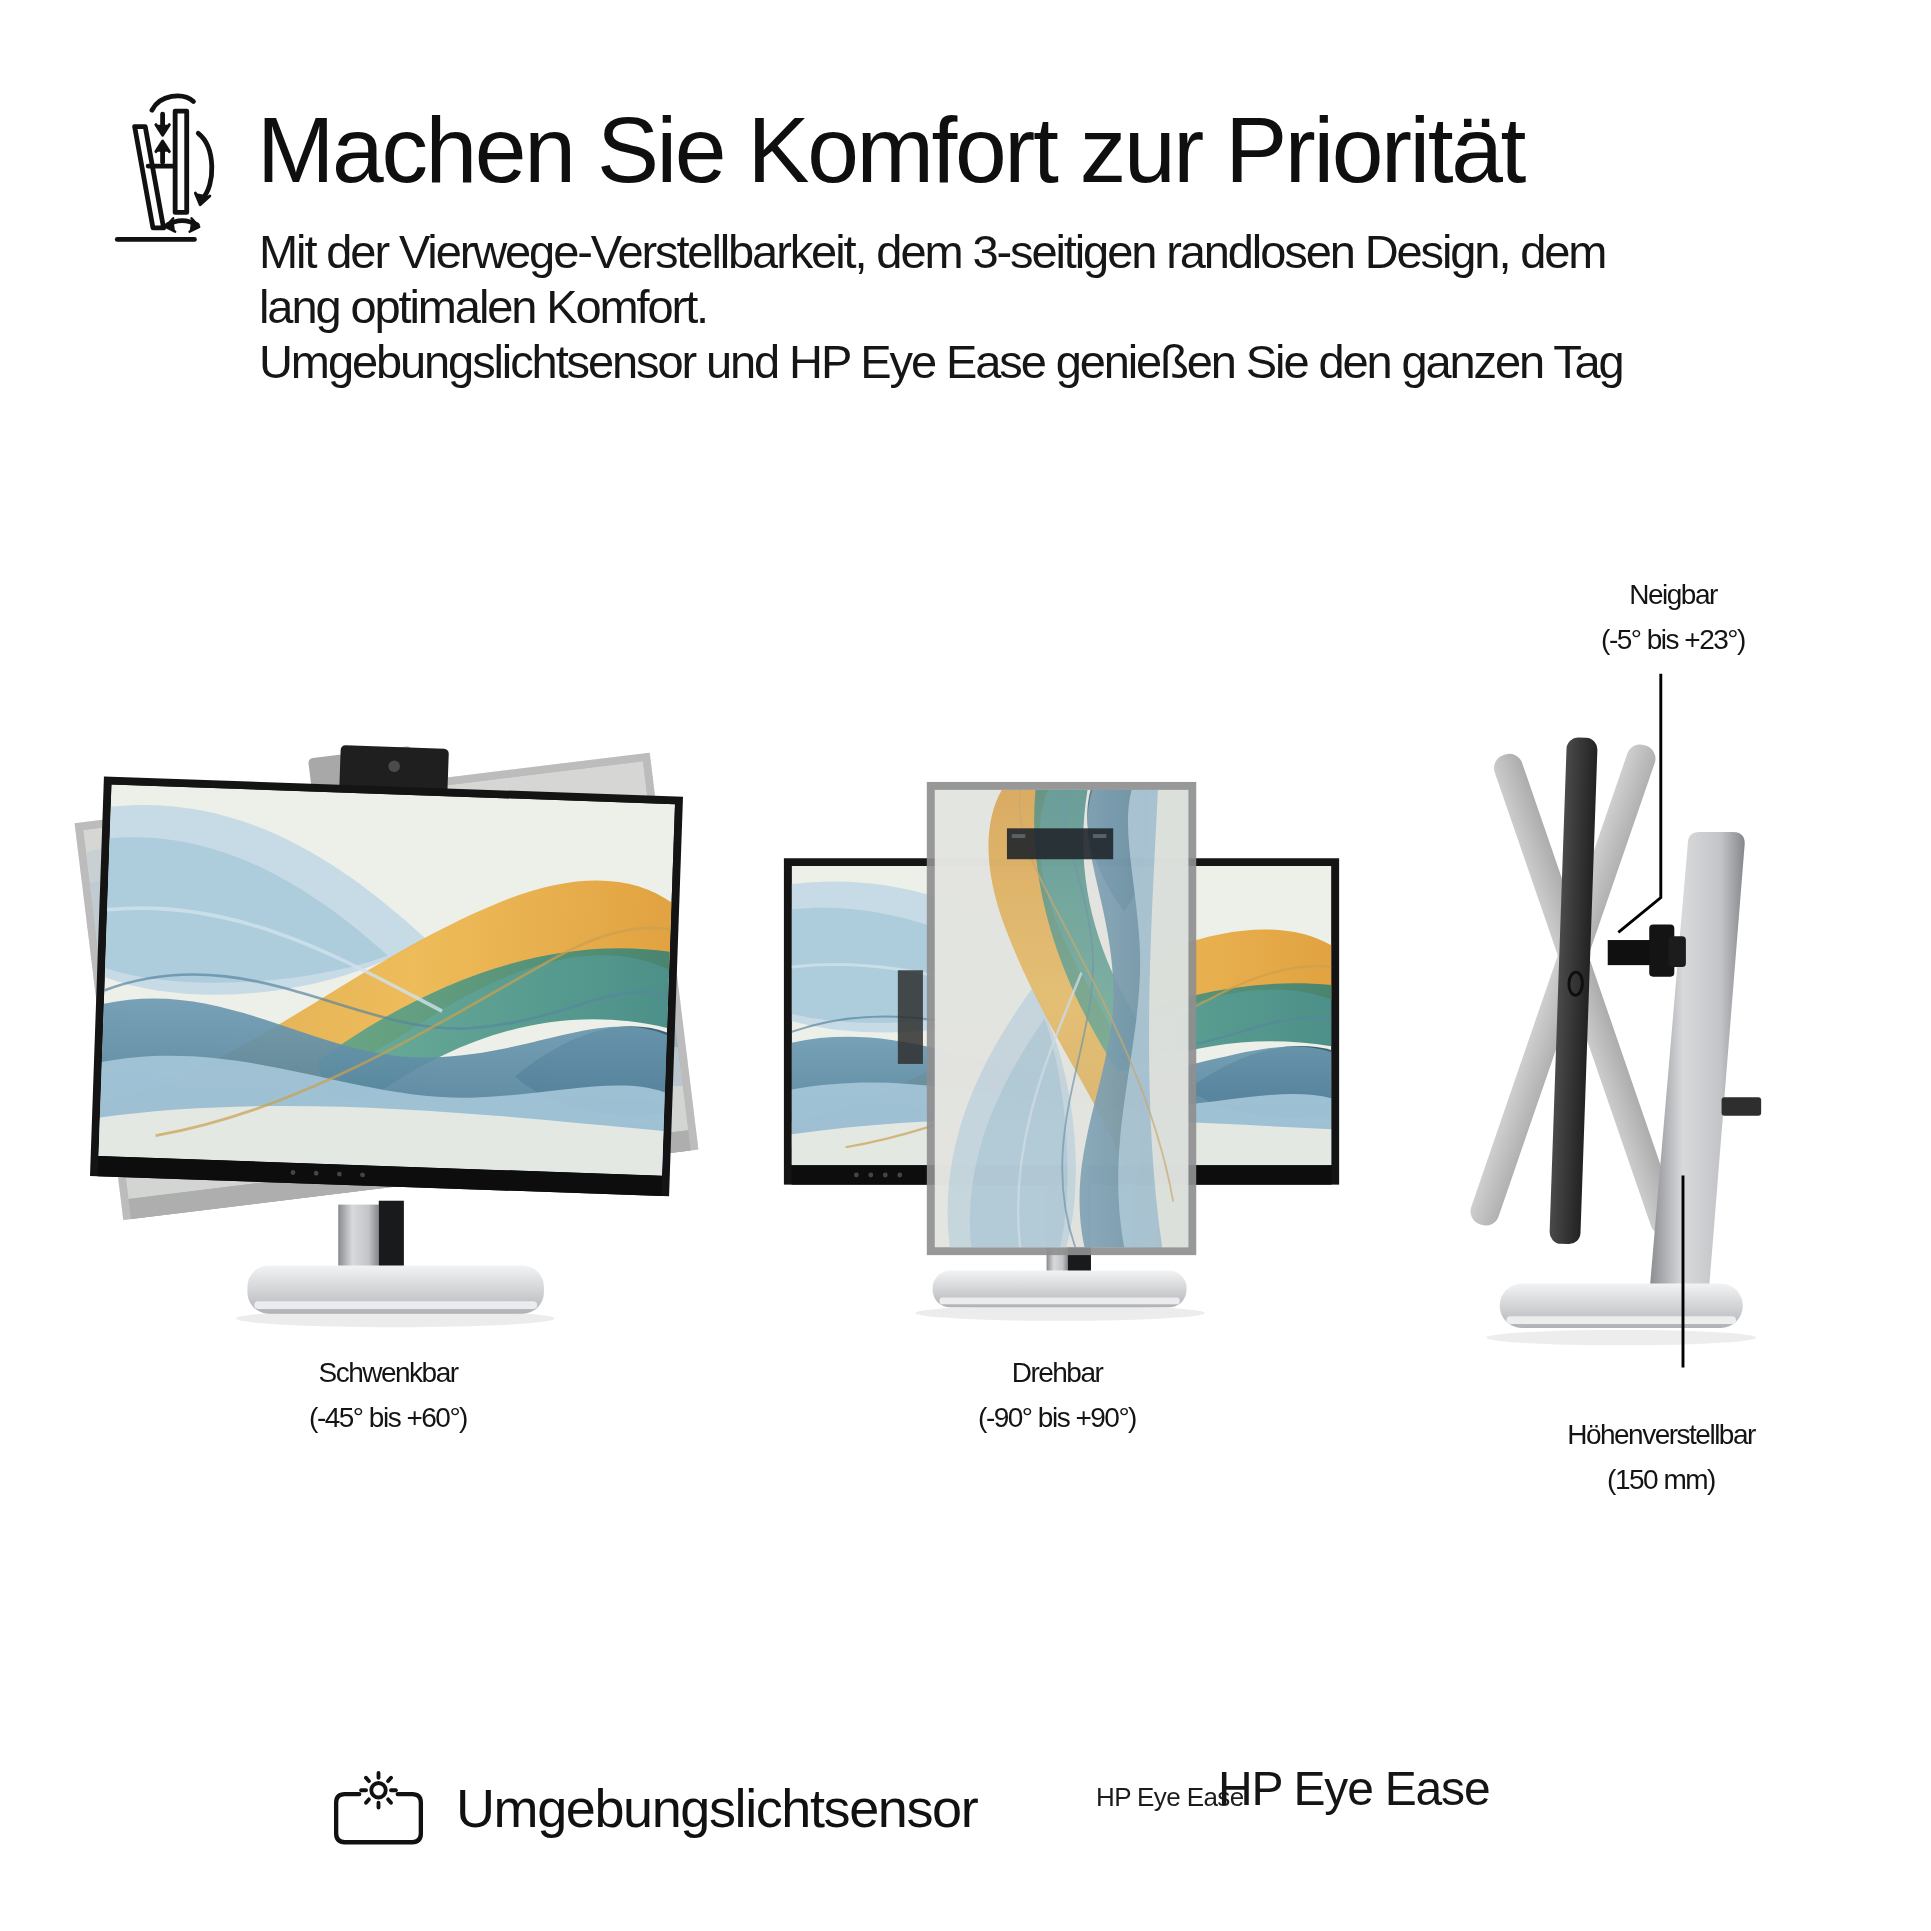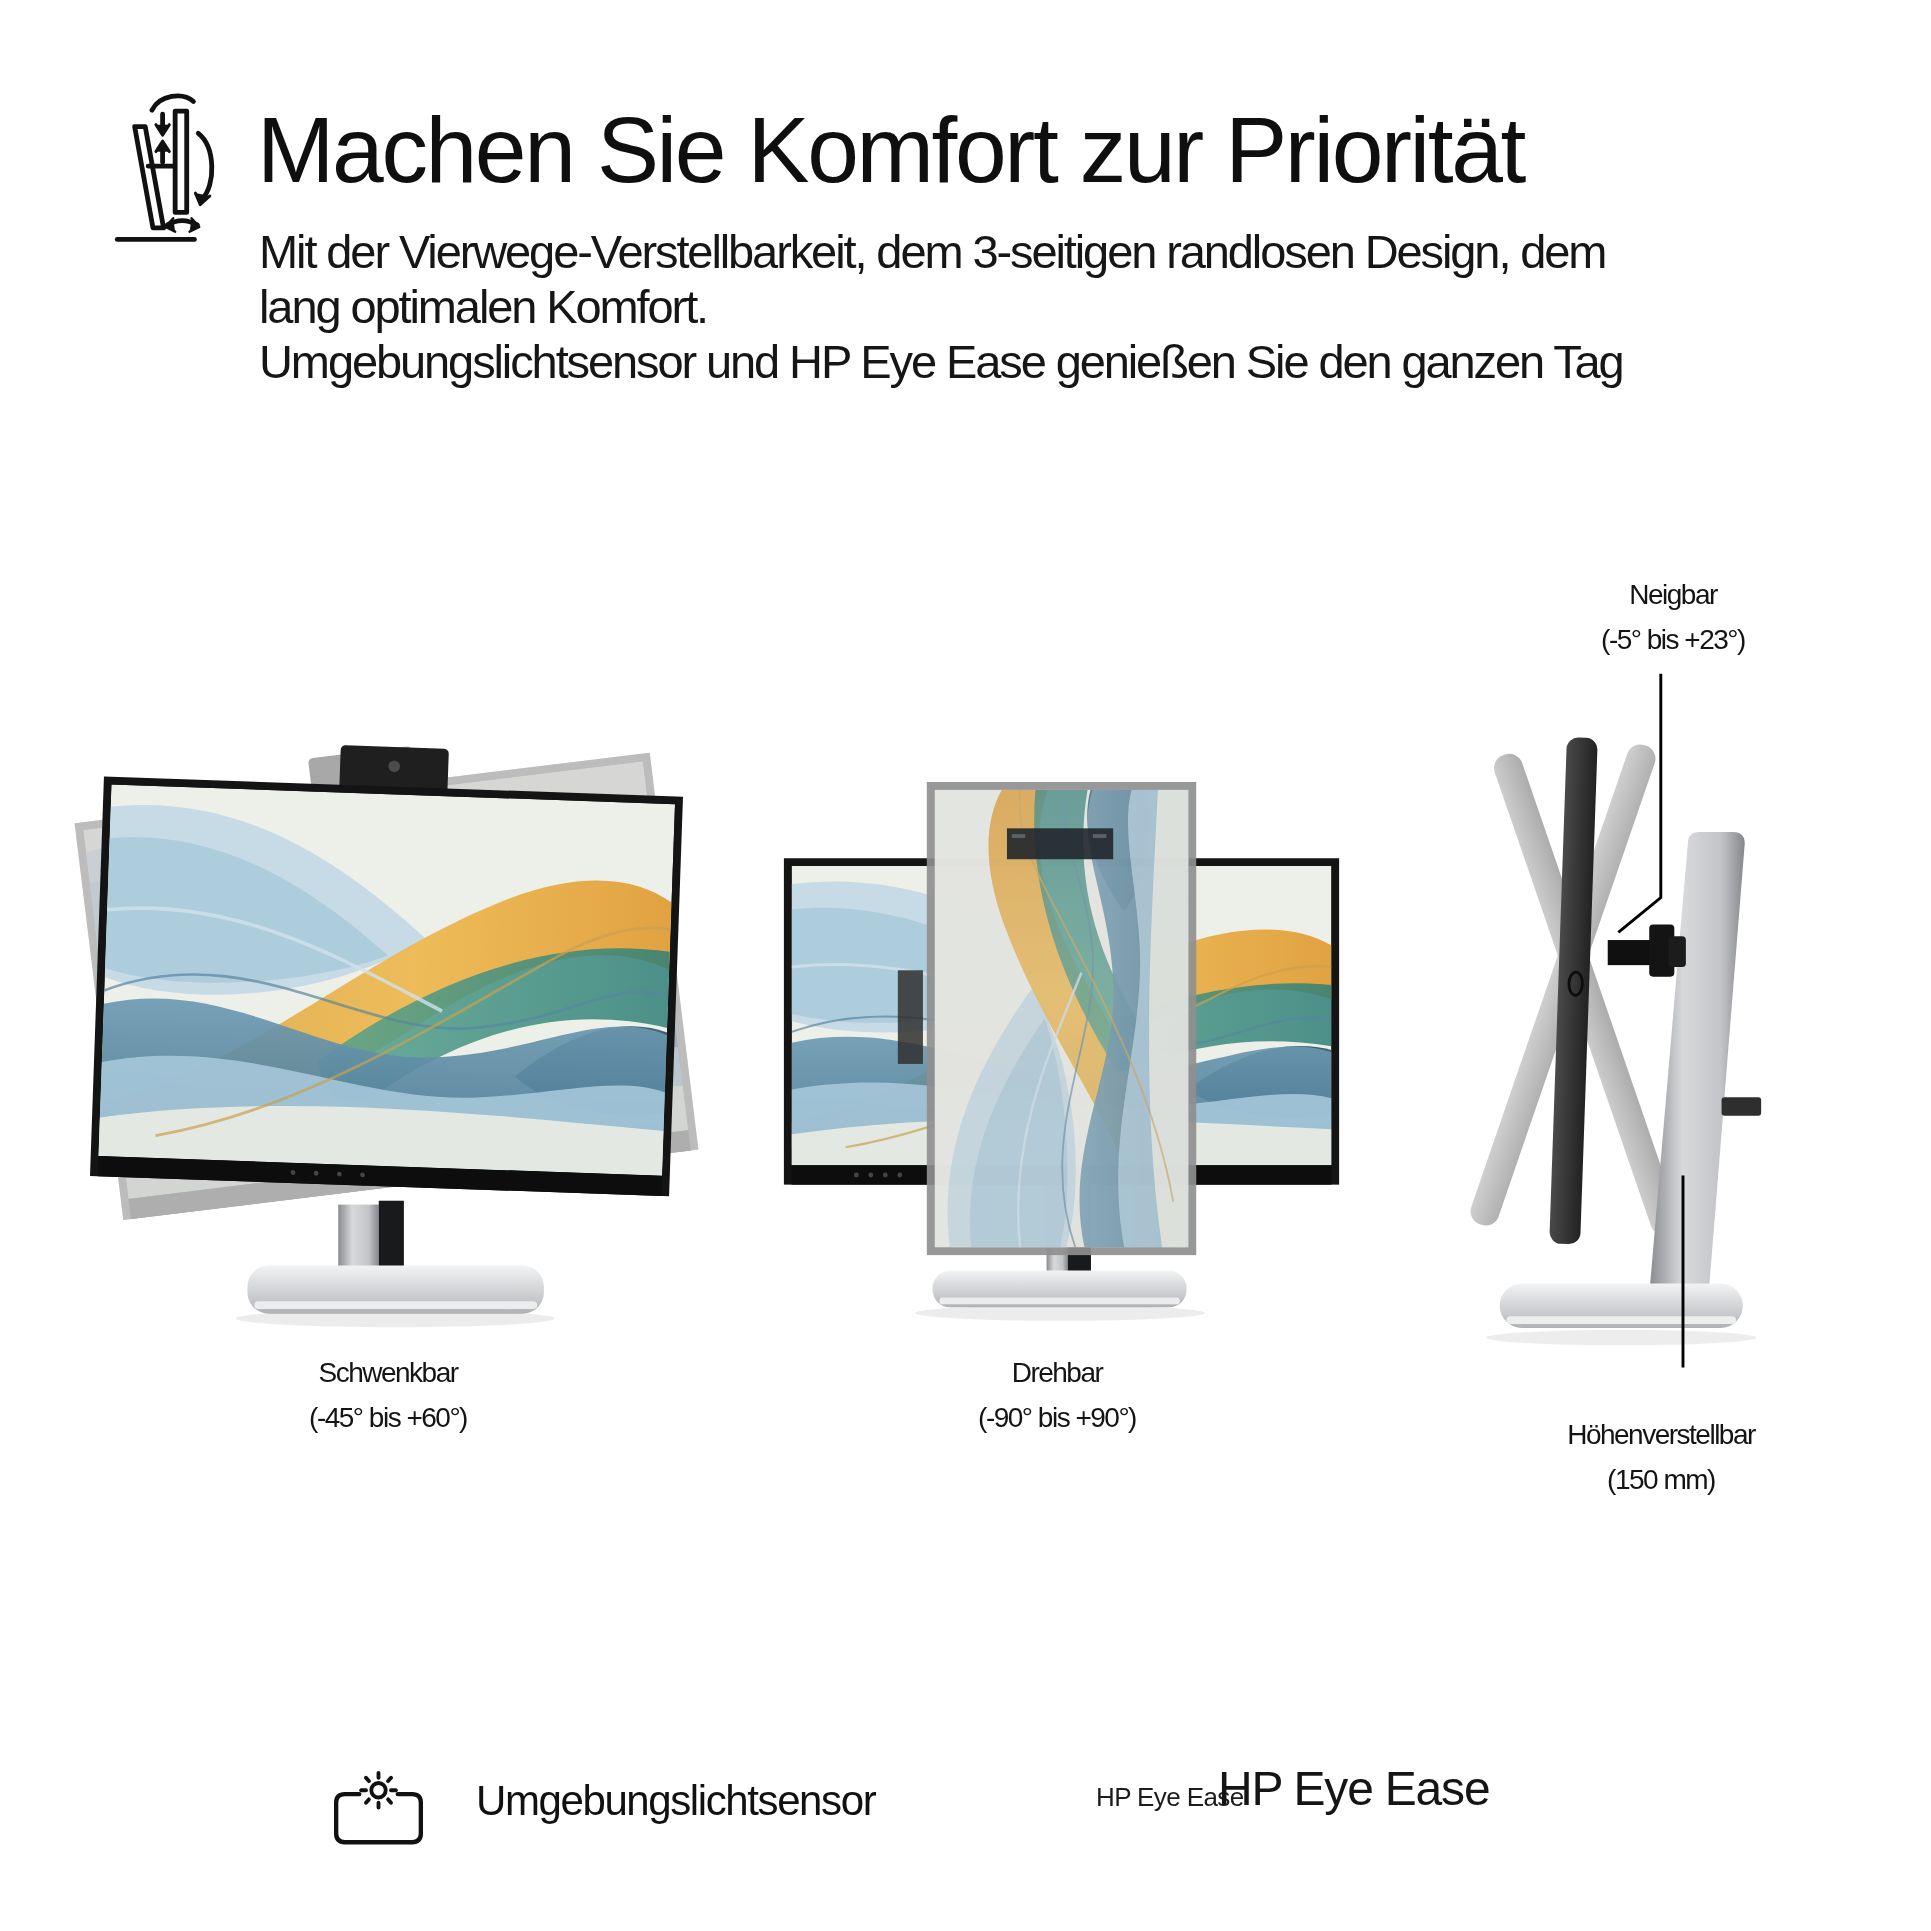--- a/index.html
+++ b/index.html
@@ -13,21 +13,21 @@
              color:#161616;}
   #body-copy div{white-space:nowrap;}
   
   .fig-label{width:502px;text-align:center;font-size:28px;line-height:45px;
              letter-spacing:-1.5px;color:#141414;}
   #label-swivel{left:137px;top:1350px;}
   #label-pivot{left:806px;top:1350px;}
   #label-tilt{left:1422px;top:572px;}
   #label-height{left:1410px;top:1412px;}
   
-  #sensor-label{left:476px;top:1777px;font-size:42px;letter-spacing:-1.4px;white-space:nowrap;}
+  #sensor-label{left:456px;top:1777px;font-size:54px;letter-spacing:-1.4px;white-space:nowrap;}
   #eye-ease-small{left:1096px;top:1782px;font-size:26px;letter-spacing:-0.6px;white-space:nowrap;color:#1c1c1c;}
   #eye-ease-large{left:1218px;top:1761px;font-size:48px;letter-spacing:-1.2px;white-space:nowrap;color:#151515;}
   svg{display:block;}
 </style>
 </head>
 <body>
 
 <div id="canvas">
 
   <svg width="0" height="0" style="position:absolute" aria-hidden="true">

